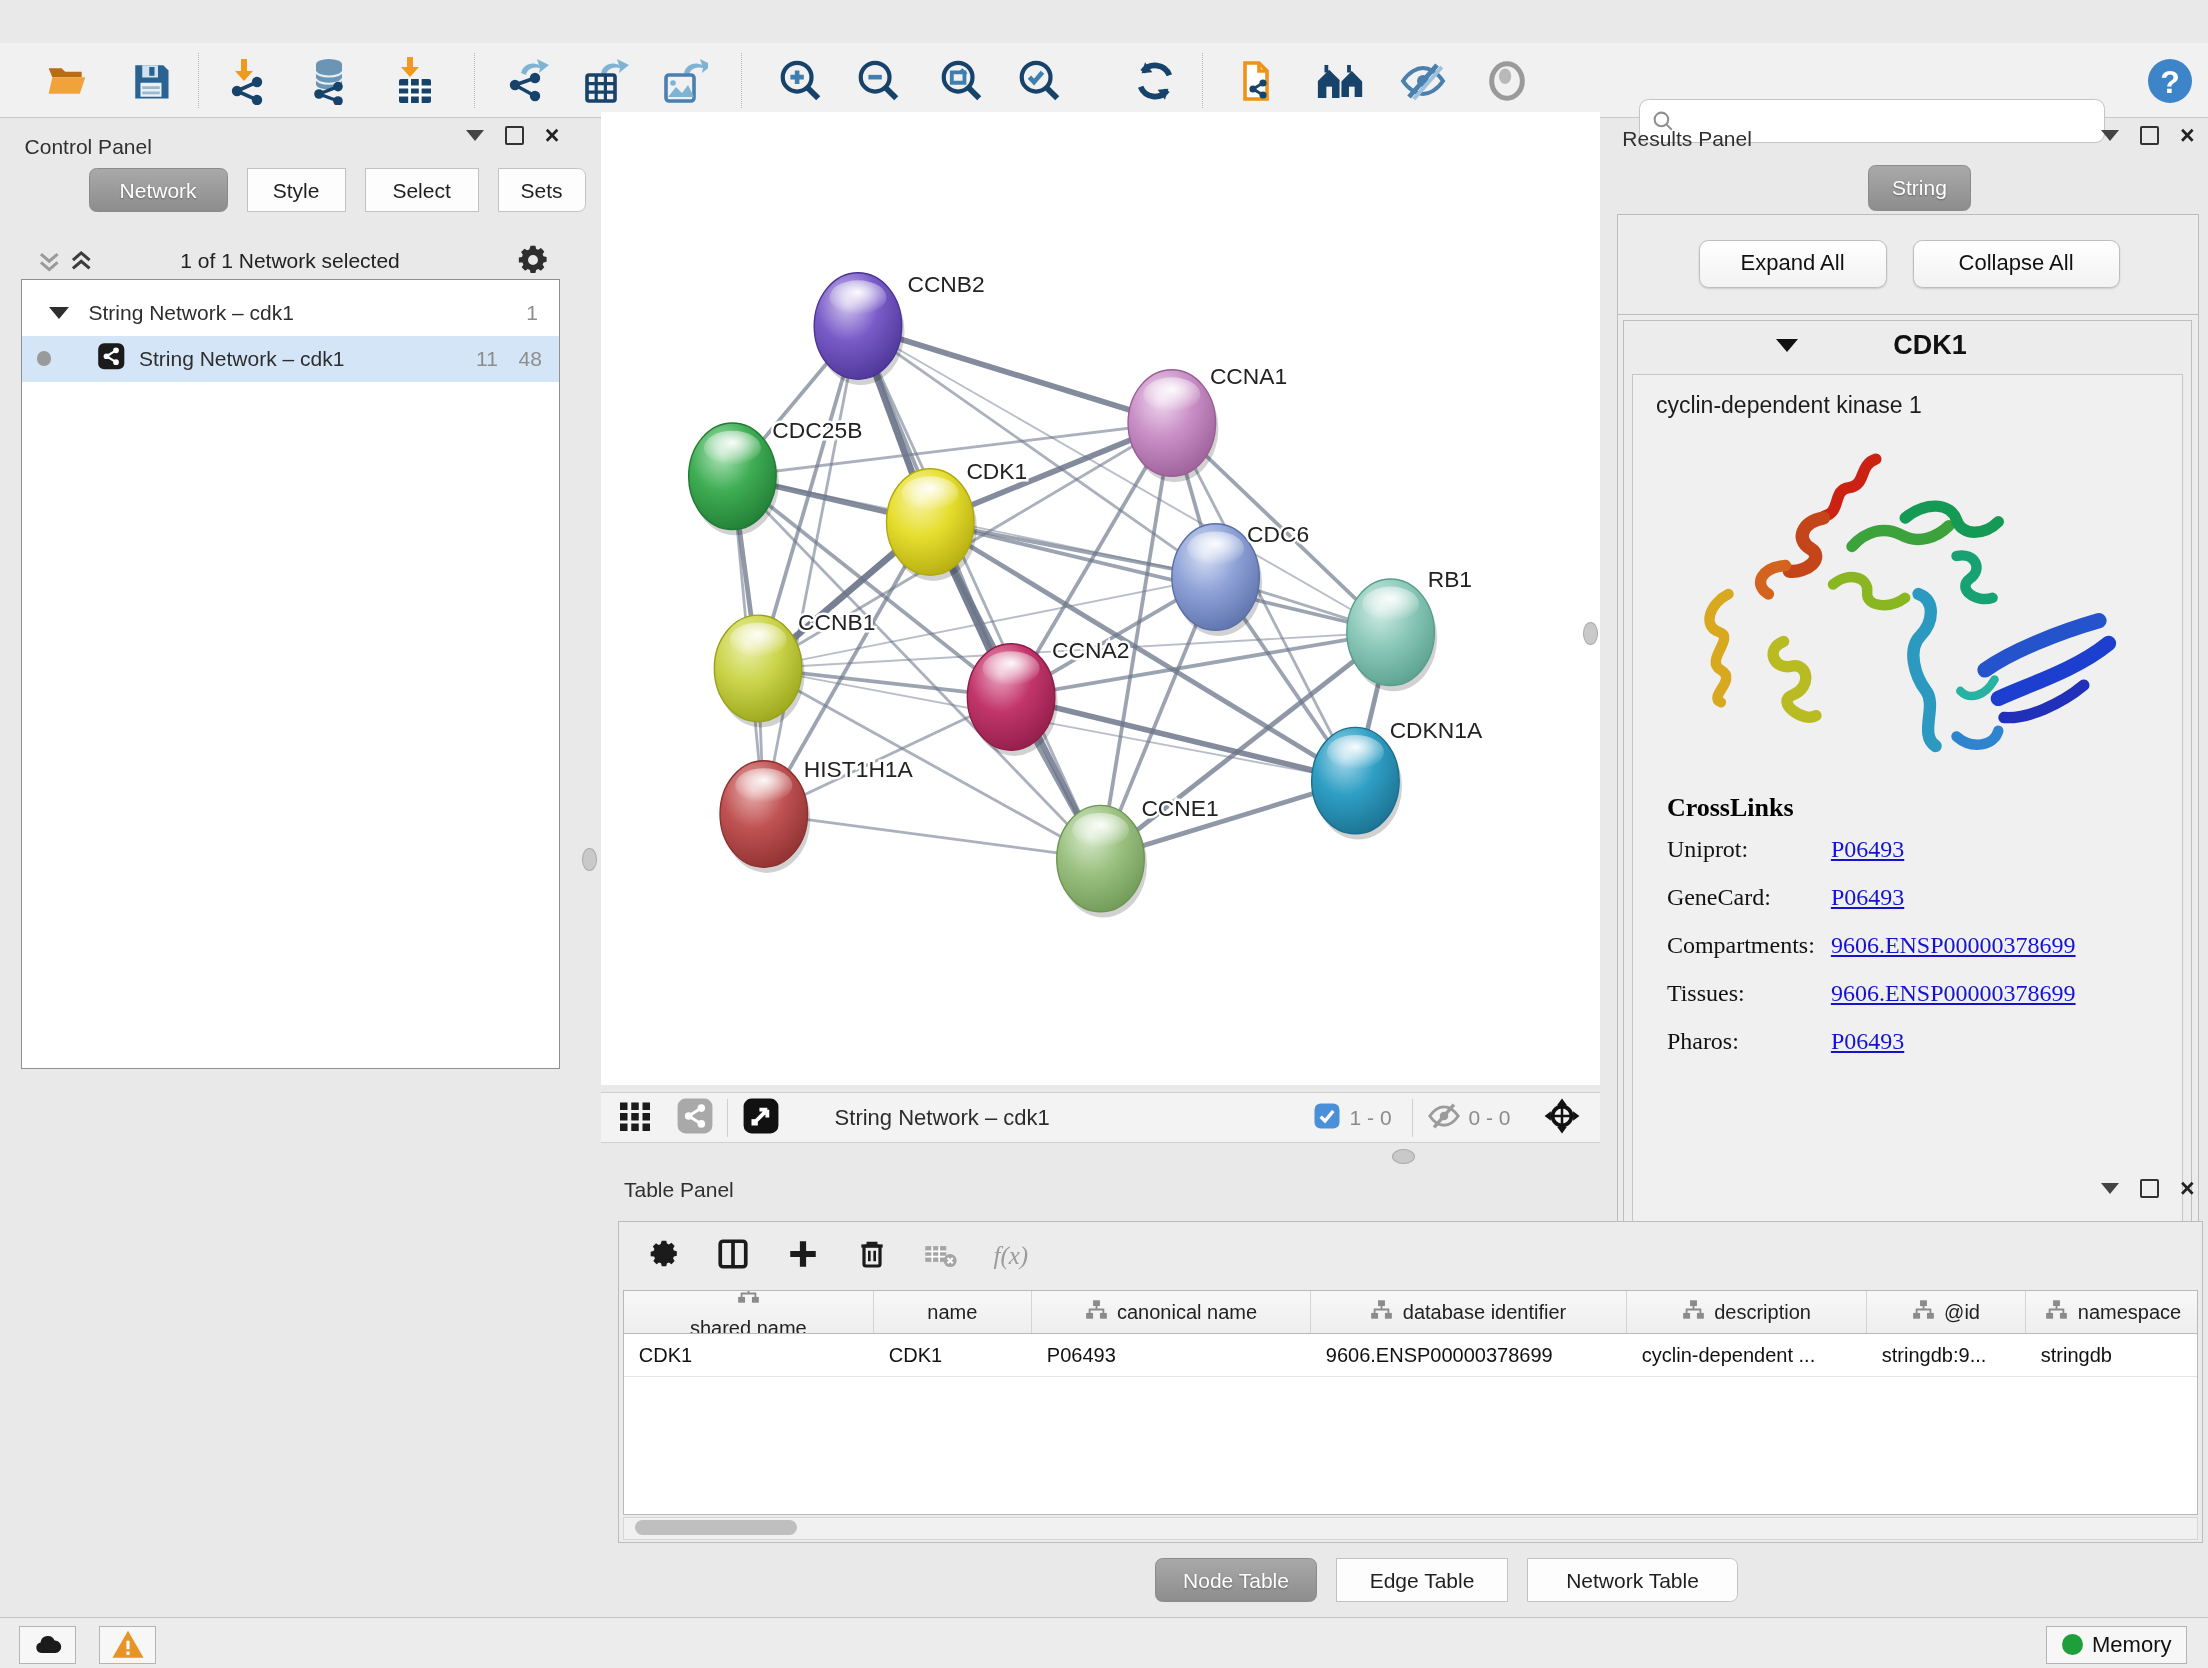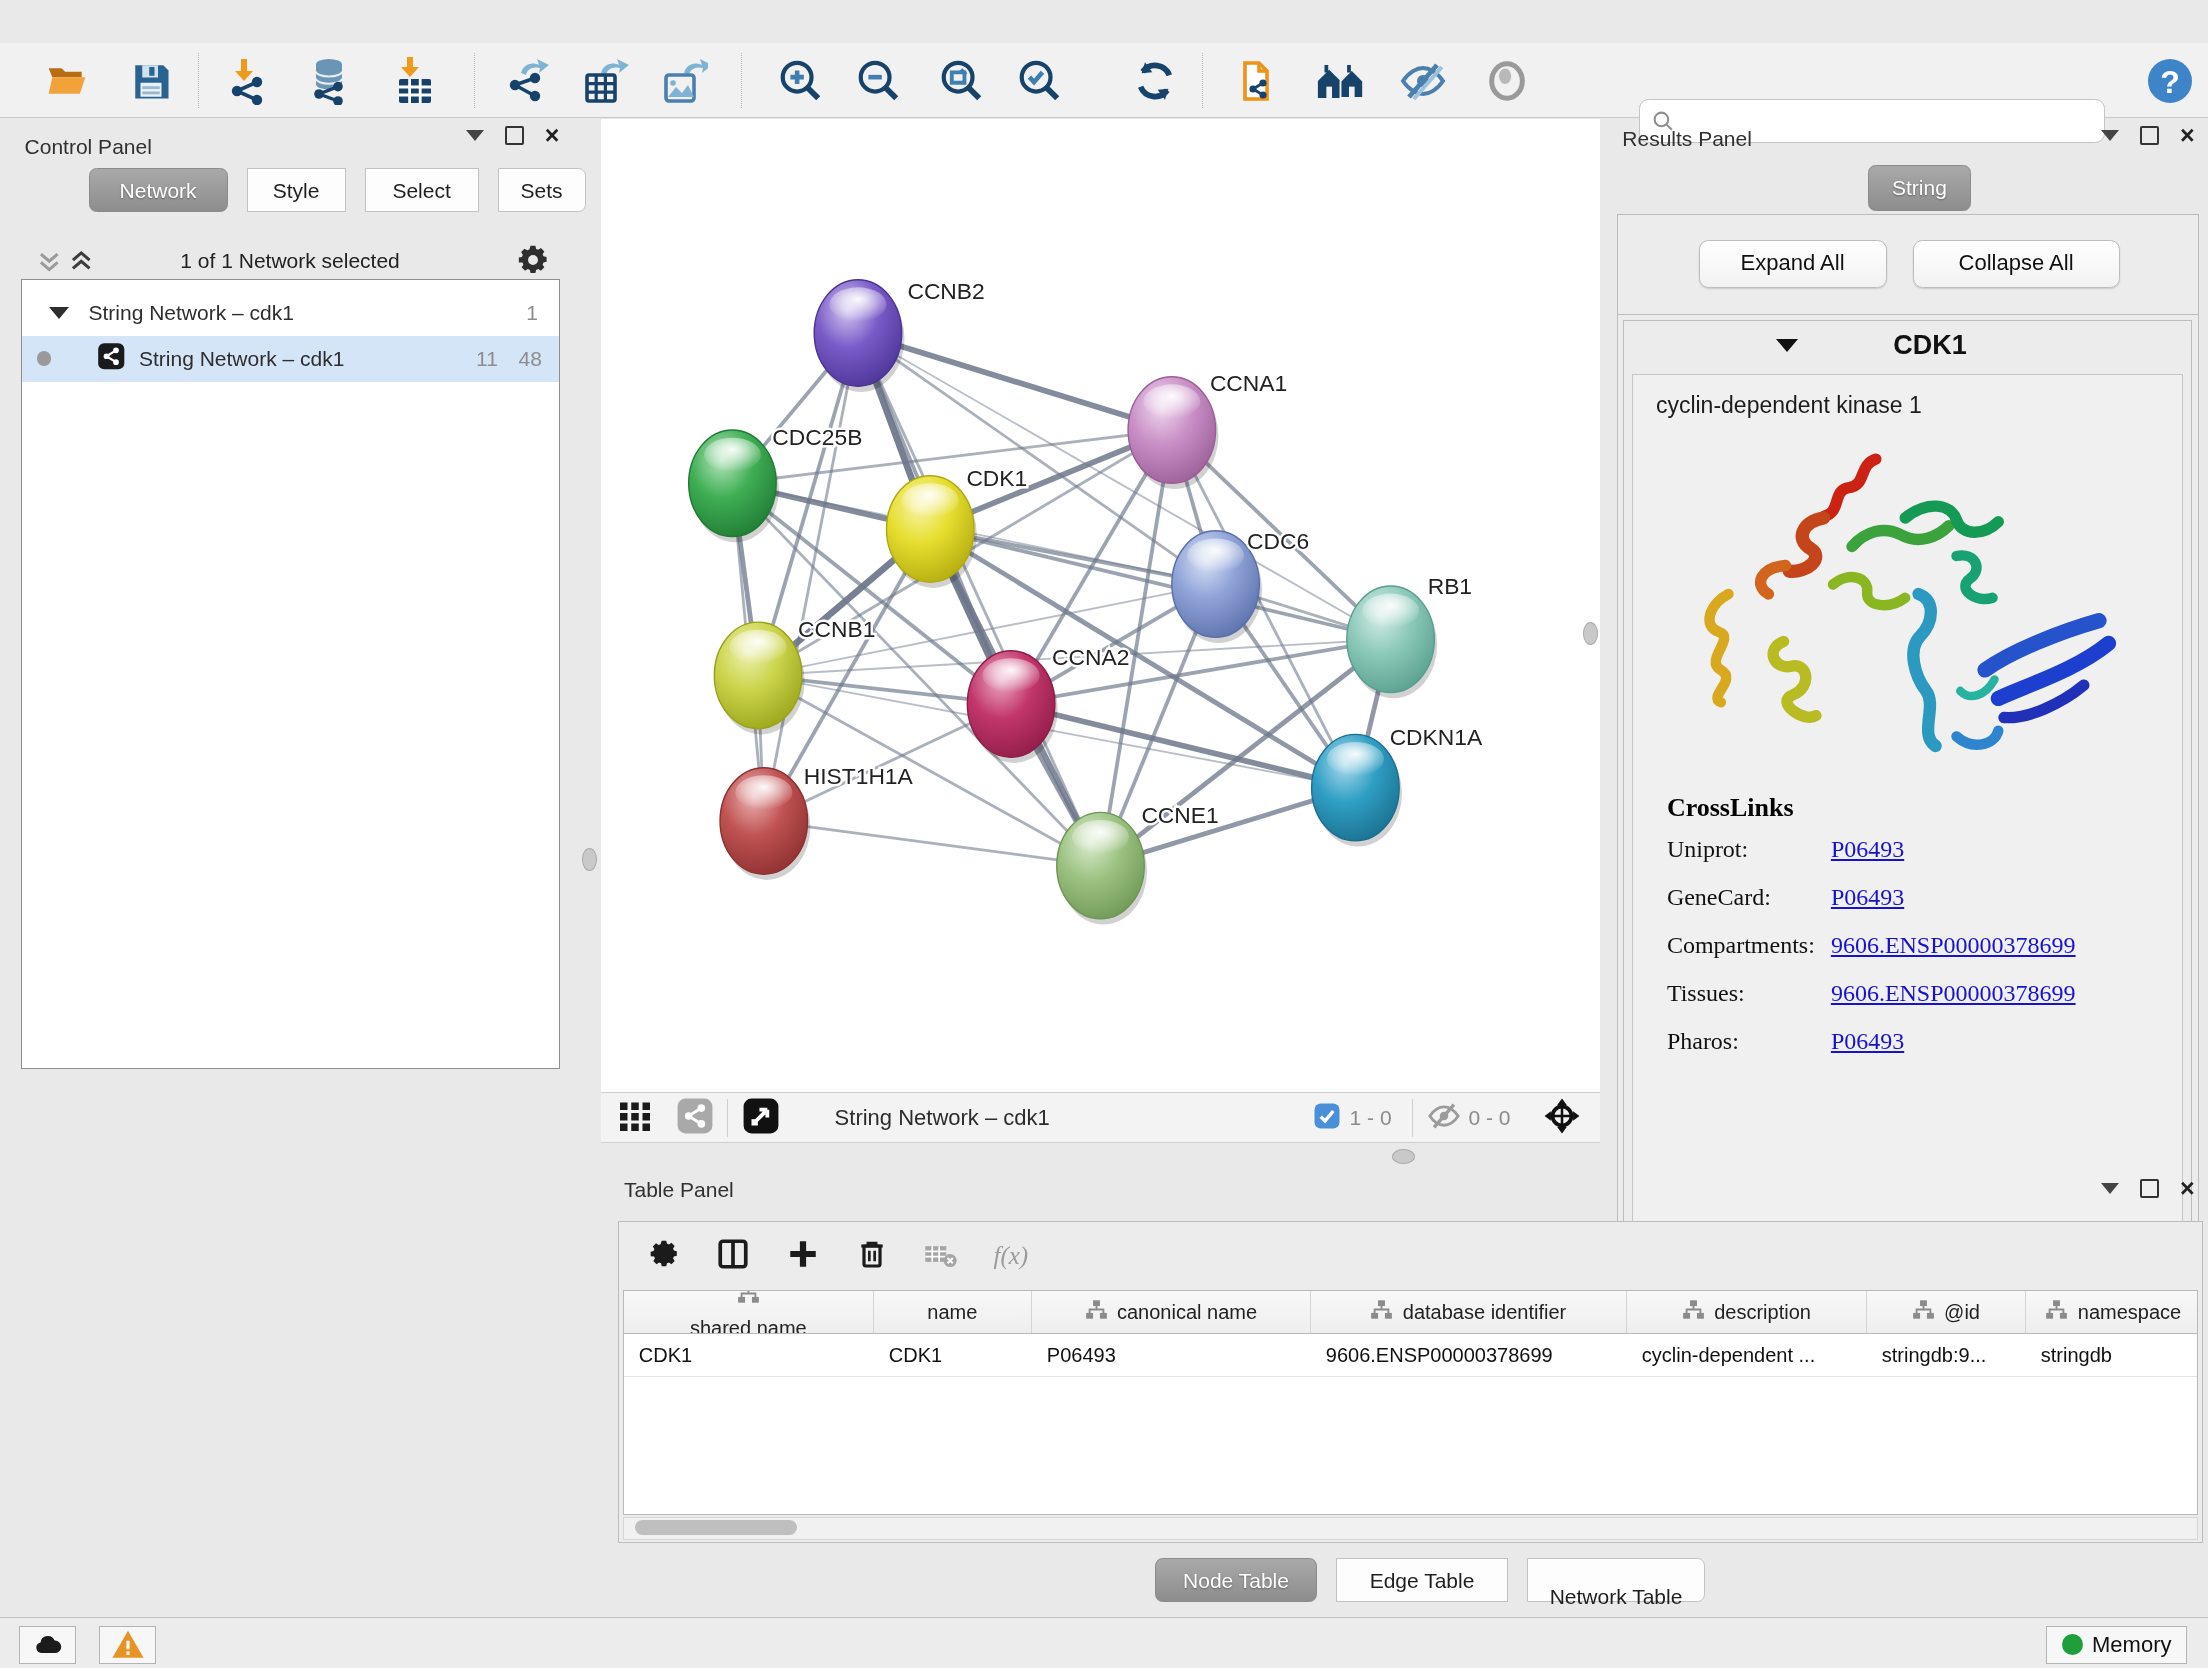--- a/index.html
+++ b/index.html
@@ -45,21 +45,21 @@
   .cp-sub{position:absolute;left:0;top:124px;width:100%;height:36px;}
   .chev{position:absolute;top:3.8px;}
   .cp-status{position:absolute;left:0;right:0;top:5.7px;text-align:center;font-size:21px;color:#222;}
   .gear-btn{position:absolute;right:23px;top:0px;}
   .cp-box{position:absolute;left:13.3px;top:160px;width:539px;height:790px;background:#fff;
       border:1.9px solid #8f8f8f;box-sizing:border-box;}
   .tree-row{position:relative;height:46px;display:flex;align-items:center;font-size:21px;}
   .tree-row.sel{background:#d5e5f8;}
   .num{color:#8d8d8d;font-size:21px;}
   
-  .canvas{position:absolute;left:601px;top:119px;width:999px;height:973px;background:#fff;}
+  .canvas{position:absolute;left:601px;top:112px;width:999px;height:973px;background:#fff;}
   .net-toolbar{position:absolute;left:601px;top:1092px;width:999px;height:49px;background:#f3f3f3;
       border-top:1px solid #cfcfcf;border-bottom:1px solid #cfcfcf;display:flex;align-items:center;}
   .nt-sep{width:0;height:38px;border-left:1px solid #cfcfcf;margin:0 13.3px;}
   .net-title{font-size:22px;color:#2c2c2c;margin-left:55px;}
   .count-txt{font-size:21px;color:#8b8b8b;margin:0 7.6px;}
   .splitter-dot{position:absolute;width:13.3px;height:21px;border-radius:50%;
       background:#c9c9c9;border:1px solid #ababab;}
   .splitter-dot.h{width:21px;height:13.3px;}
   
   .results-panel{position:absolute;left:1609px;top:119px;width:599px;height:1498px;}
@@ -853,21 +853,21 @@
             </div>
           </div>
       </div>
       <div class="hscroll">
         <div class="hthumb"></div>
       </div>
     </div>
     <div class="seg-tabs tp-tabs" id="tp-tabs">
         <span class="seg-tab sel" style="width: 162px; padding: 0px; box-sizing: border-box;">Node Table</span>
         <span class="seg-tab" style="width: 172px; padding: 0px; box-sizing: border-box;">Edge Table</span>
-        <span class="seg-tab" style="width: 178px; padding: 16px; box-sizing: border-box;">Network Table</span>
+        <span class="seg-tab" style="width: 211px; padding: 0px; box-sizing: border-box;">Network Table</span>
       </div>
   </section>
 
   <div class="statusbar">
     <div class="sb-btn" style="left:19px;width:57px">
       <svg width="32" height="32" viewBox="0 0 24 24">
         <path d="M7 18a4 4 0 0 1-.6-7.9A5.5 5.5 0 0 1 17 8.7 3.8 3.8 0 0 1 17.5 18z" fill="#1b1b1b"></path>
         </svg>
       </div>
     <div class="sb-btn" style="left:99px;width:57px">

